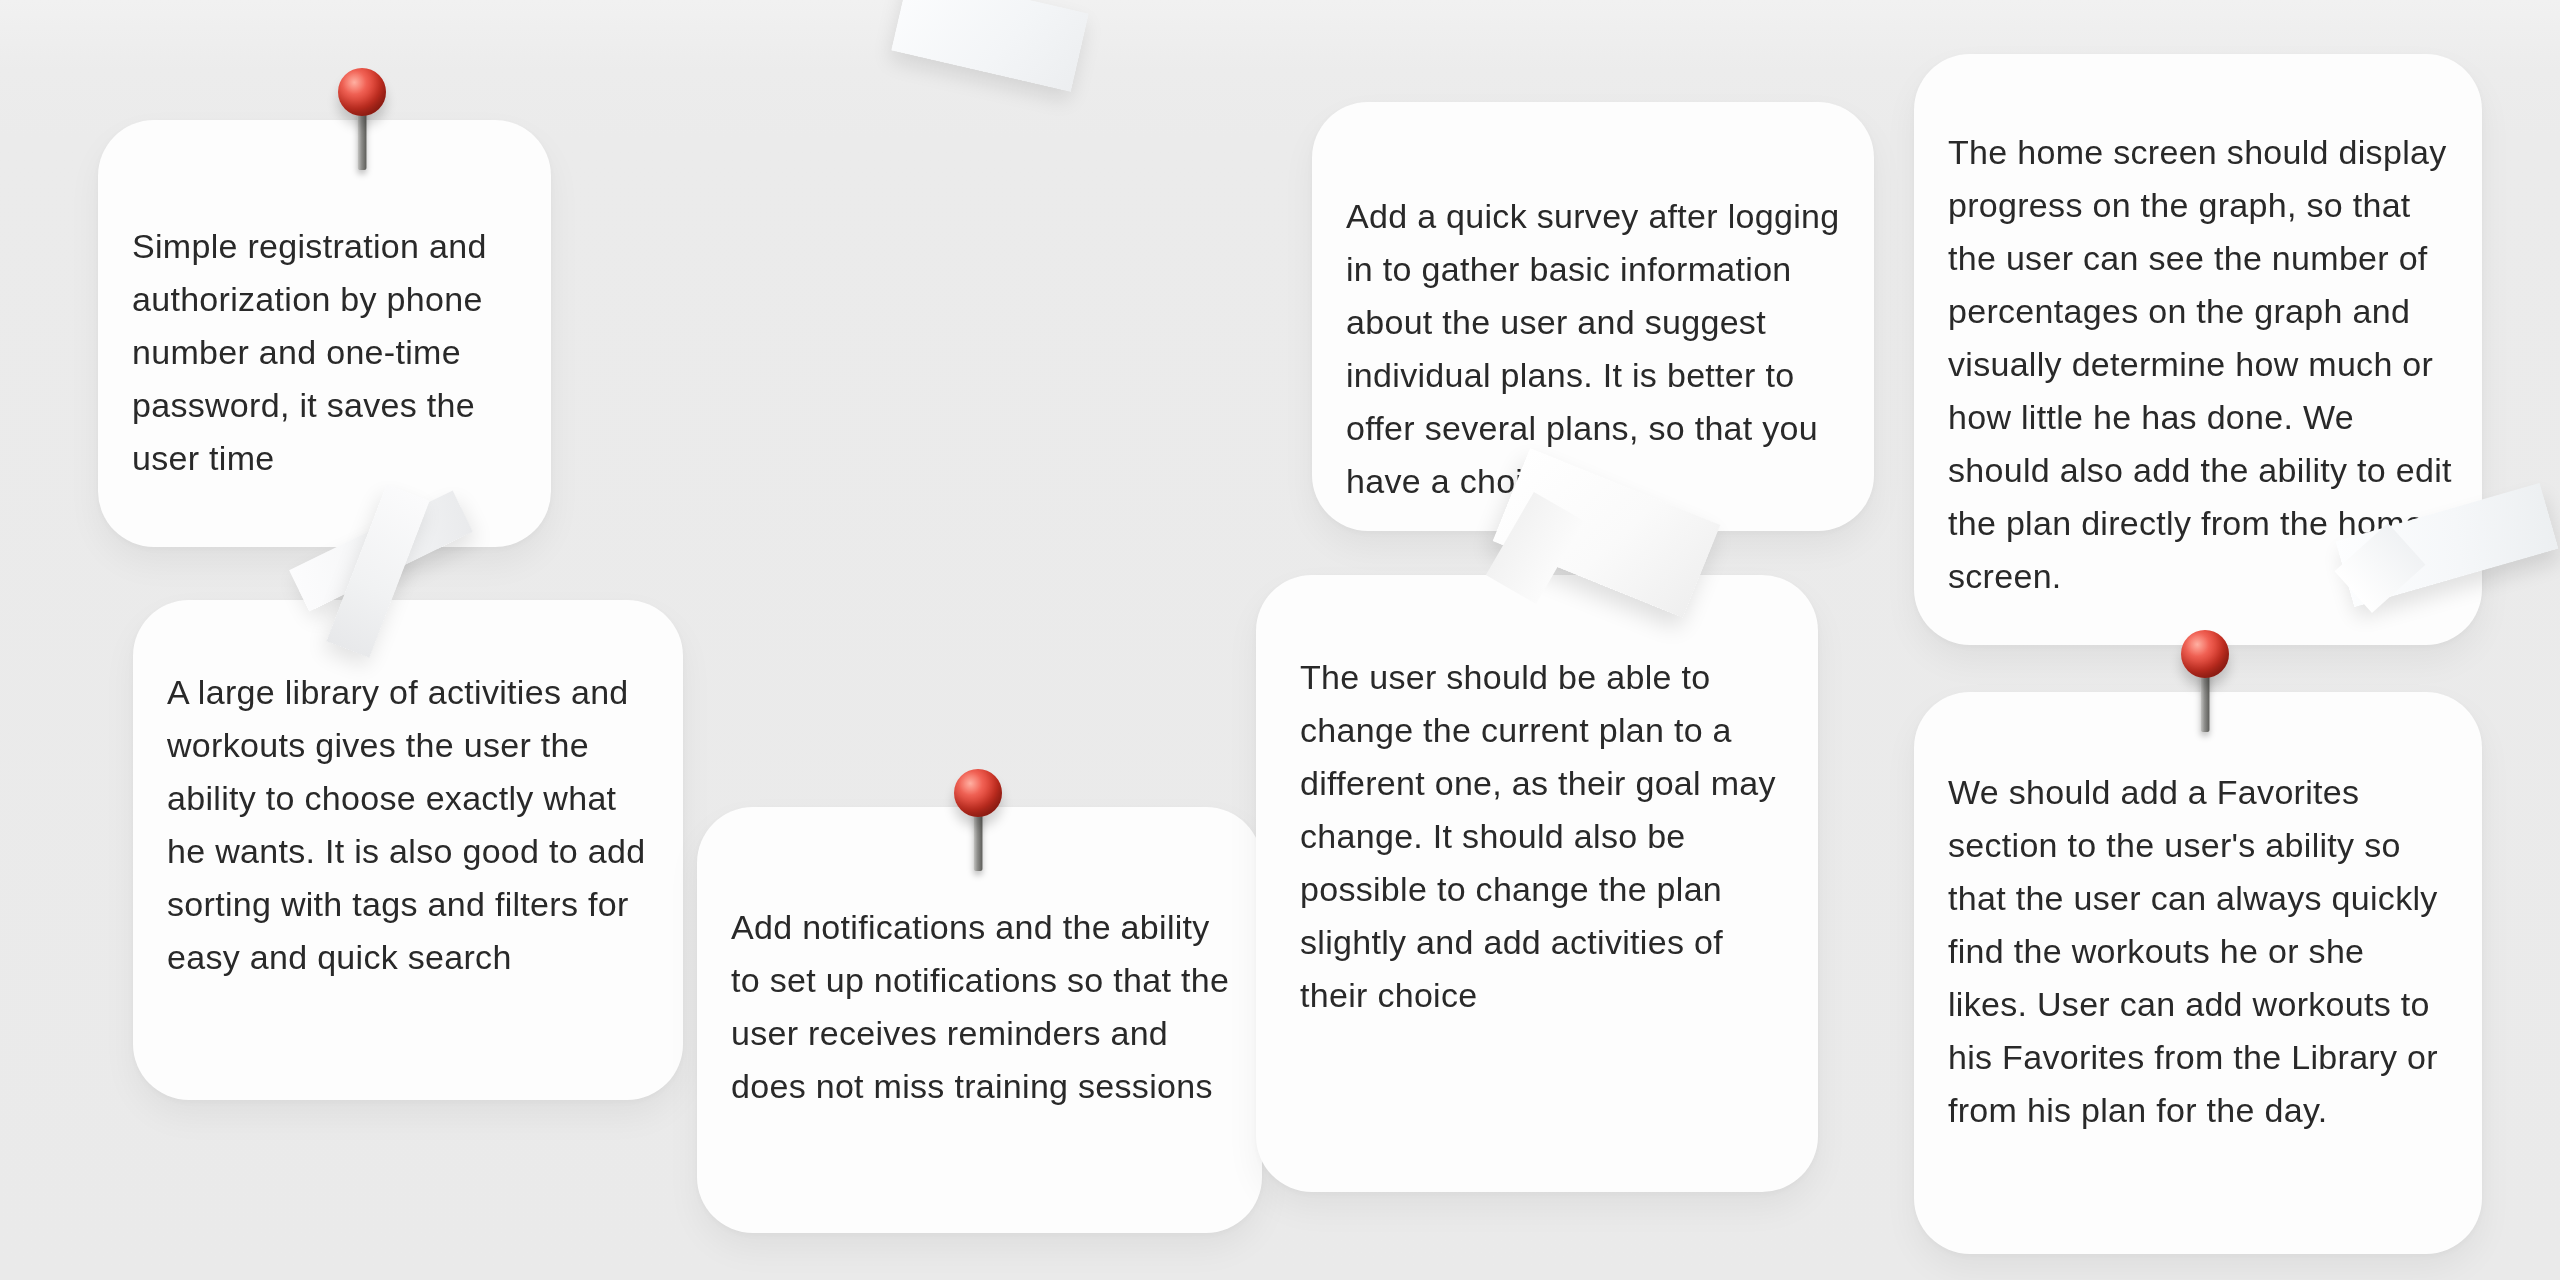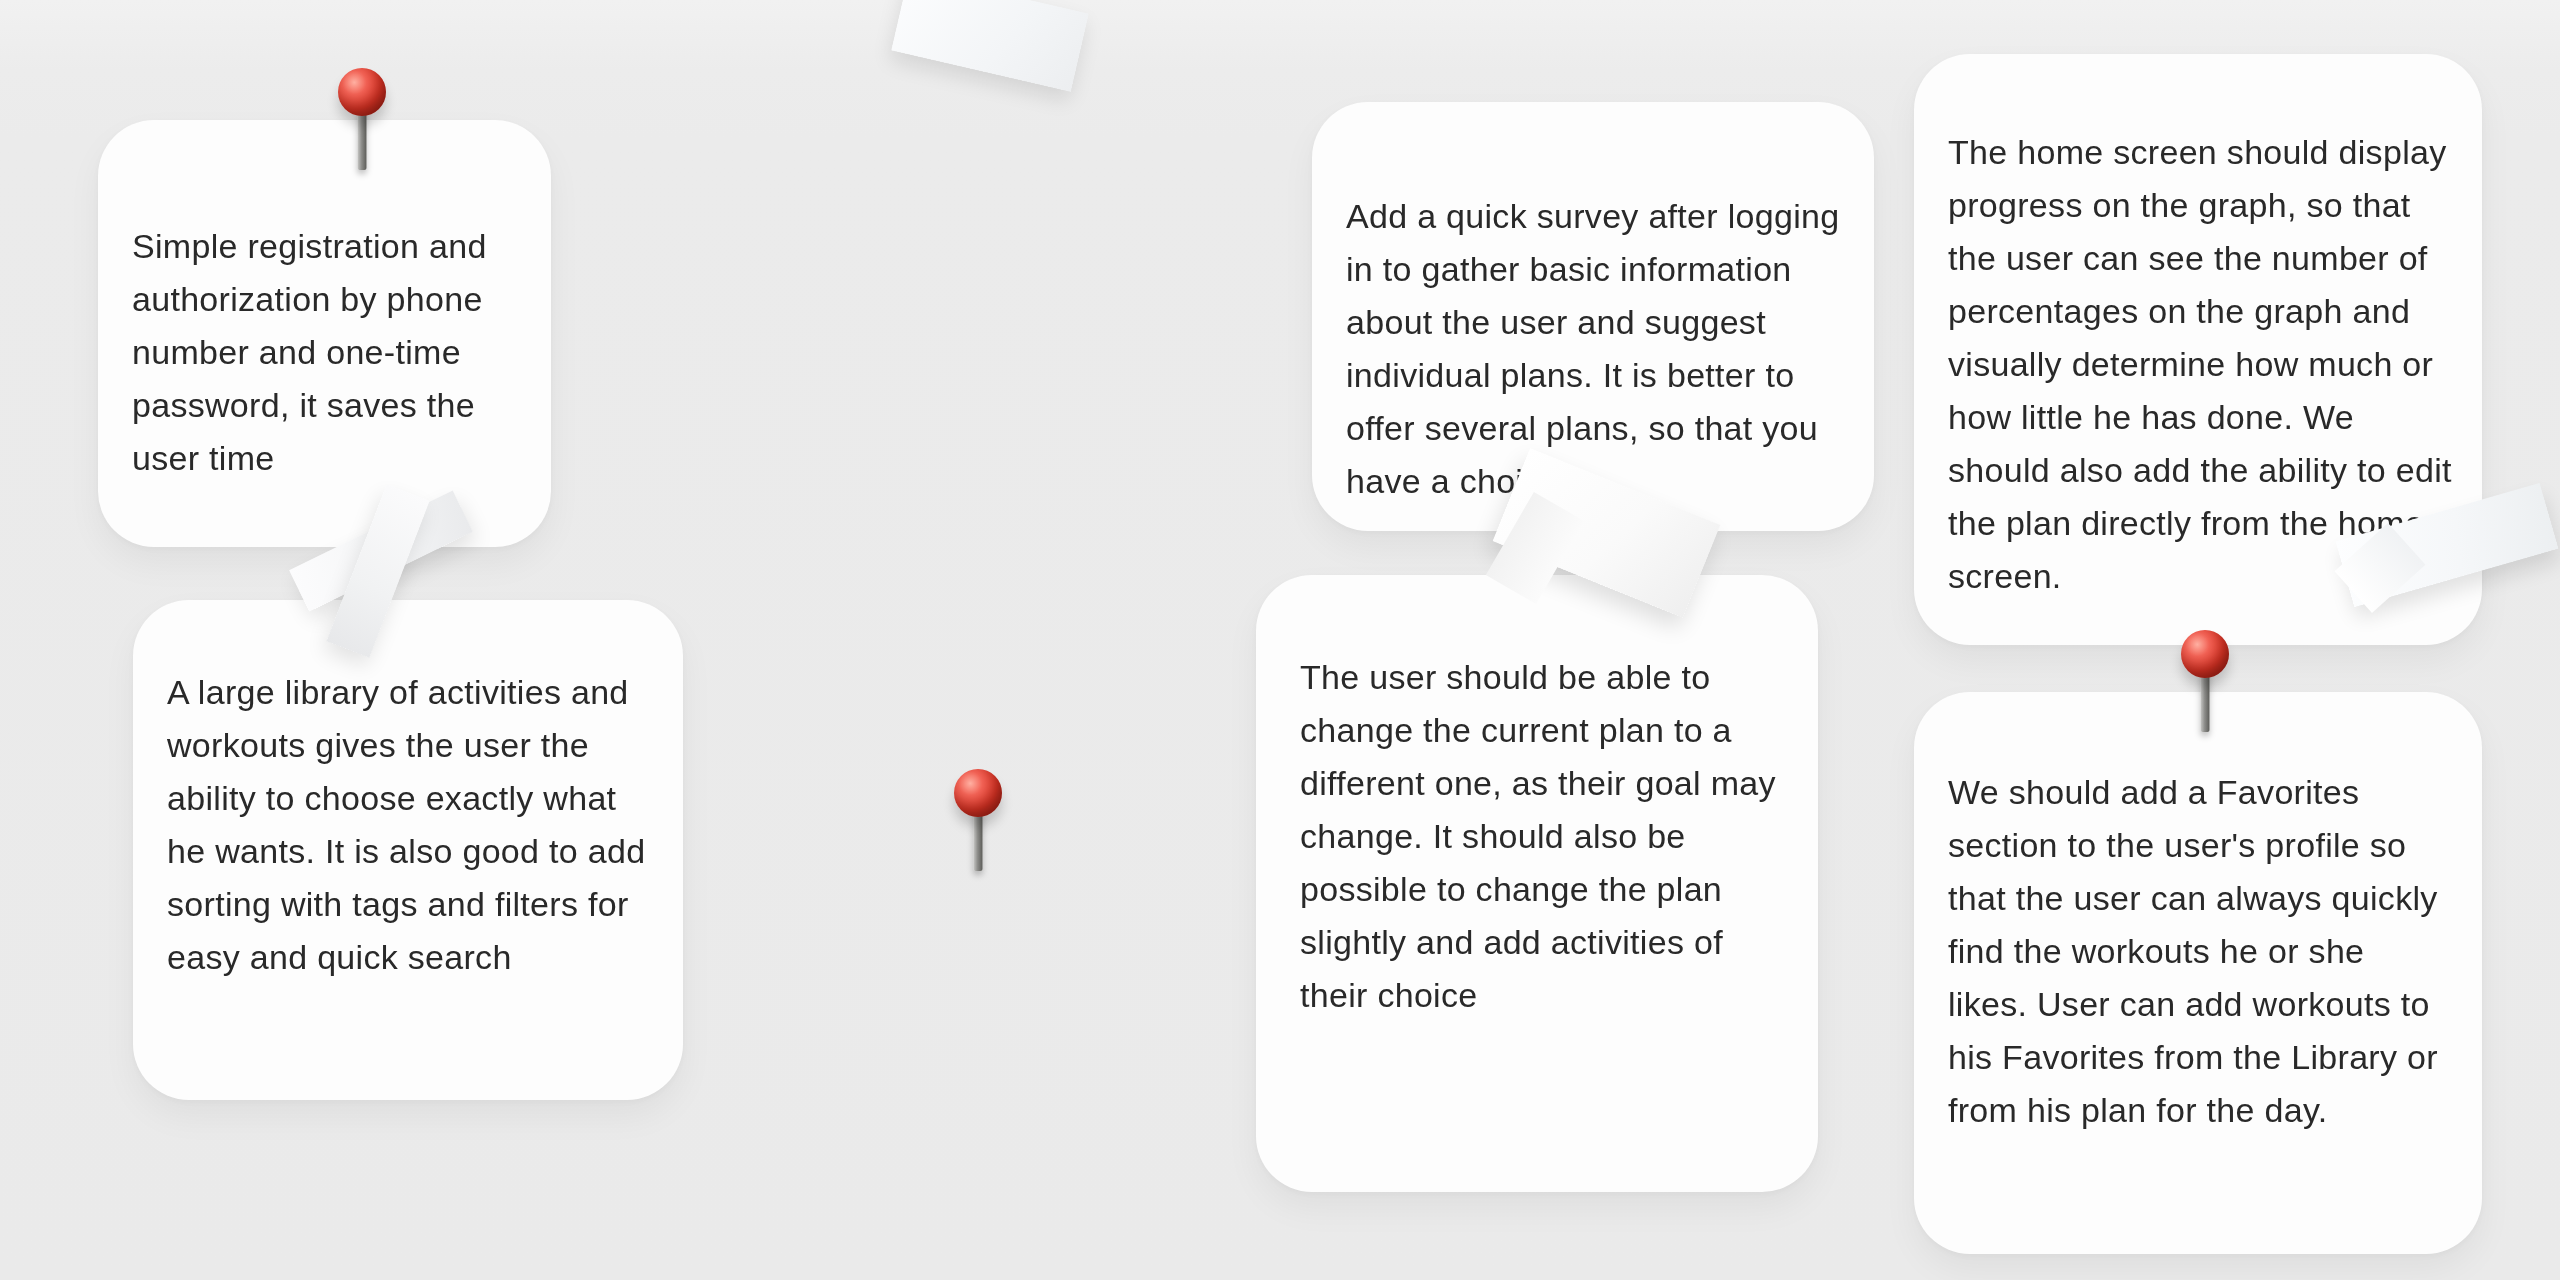--- a/index.html
+++ b/index.html
@@ -67,31 +67,34 @@
 <body>
 
 <div class="board">
 
   <article class="card note-1">
     <p>Simple registration and authorization by phone number and one-time password, it saves the user time</p>
   </article>
   <article class="card note-2">
     <p>A large library of activities and workouts gives the user the ability to choose exactly what he wants. It is also good to add sorting with tags and filters for easy and quick search</p>
   </article>
+  <article class="card note-4">
+    <p>Add notifications and the ability to set up notifications so that the user receives reminders and does not miss training sessions</p>
+  </article>
   <article class="card note-5">
     <p>Add a quick survey after logging in to gather basic information about the user and suggest individual plans. It is better to offer several plans, so that you have a choice.</p>
   </article>
   <article class="card note-6">
     <p>The user should be able to change the current plan to a different one, as their goal may change. It should also be possible to change the plan slightly and add activities of their choice</p>
   </article>
   <article class="card note-7">
     <p>The home screen should display progress on the graph, so that the user can see the number of percentages on the graph and visually determine how much or how little he has done. We should also add the ability to edit the plan directly from the home screen.</p>
   </article>
   <article class="card note-8">
-    <p>We should add a Favorites section to the user's profile so that the user can always quickly find the workouts he or she likes. User can add workouts to his Favorites from the Library or from his plan for the day.</p>
+    <p>We should add a Favorites section to the user's ability so that the user can always quickly find the workouts he or she likes. User can add workouts to his Favorites from the Library or from his plan for the day.</p>
   </article>
 
   <div class="pin pin-1">
     <span class="stem"></span>
     <span class="ball"></span>
   </div>
   <div class="pin pin-4">
     <span class="stem"></span>
     <span class="ball"></span>
   </div>

